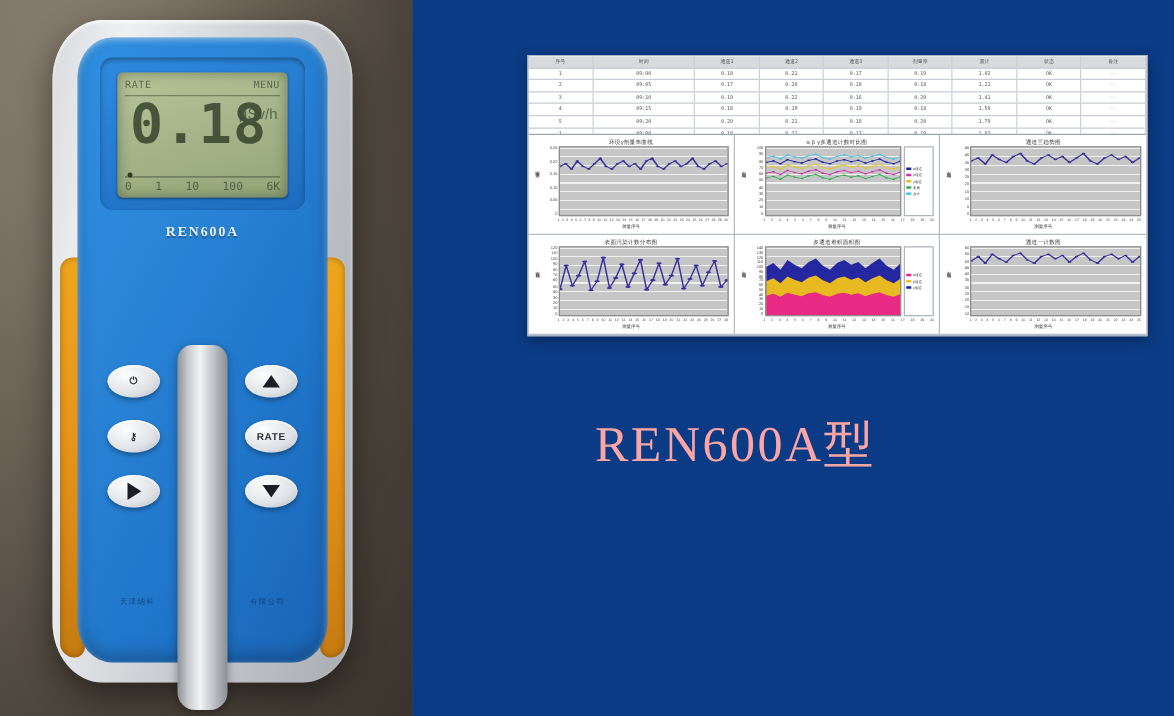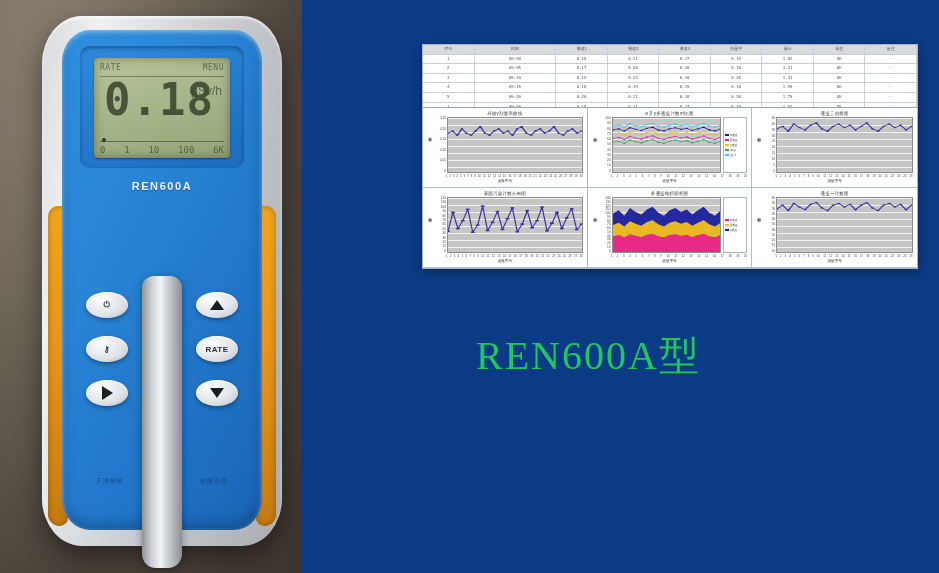--- a/index.html
+++ b/index.html
@@ -6,21 +6,21 @@
   body{
     width:939px;height:573px;overflow:hidden;
     background:#0c3b85;
     font-family:"Liberation Sans", sans-serif;
     position:relative;
   }
   #stage{position:absolute;inset:0;background:#0c3b85;}
 
   
   .photo{
-    position:absolute;left:0px;top:0px;width:302px;height:573px;
+    position:absolute;left:0px;top:0px;width:330px;height:573px;
     background:
       radial-gradient(ellipse at 30% 20%, #8b7f6e 0%, #6e6355 45%, #4a4239 100%);
     overflow:hidden;
   }
   .photo:before{ 
     content:"";position:absolute;inset:0;
     background:linear-gradient(115deg, rgba(255,255,255,.10), rgba(0,0,0,.22) 60%);
   }
   
   .device{
@@ -80,20 +80,21 @@
   .lcd-bar:before{content:"";position:absolute;left:2px;top:-3px;width:4px;height:4px;border-radius:50%;background:#2d3a26;}
   .lcd-scale{
     position:absolute;left:6px;right:6px;bottom:2px;height:12px;
     display:flex;justify-content:space-between;align-items:center;
     font-size:9px;font-family:"DejaVu Sans Mono", monospace;opacity:.75;
   }
   
   .label-block{
     position:absolute;left:0;right:0;top:150px;text-align:center;color:#e9f2fb;
     text-shadow:0 1px 1px rgba(0,0,0,.35);
+    font-family:Liberation Serif, serif;
   }
   .label-model{font-size:11px;letter-spacing:1.6px;font-weight:700;}
   .label-sub{font-size:9px;letter-spacing:.6px;margin-top:2px;opacity:.95;}
   
   .handle{
     position:absolute;left:50%;transform:translateX(-50%);
     top:246px;width:40px;height:292px;border-radius:12px 12px 14px 14px;
     background:linear-gradient(90deg,#8e9297 0%,#c9ccd0 22%,#f2f3f5 46%,#c2c5c9 70%,#8b8f94 100%);
     box-shadow:0 2px 8px rgba(0,0,0,.35);
   }
@@ -160,21 +161,21 @@
   .legend div{display:flex;align-items:center;gap:1px;font-size:2.8px;color:#333;}
   .legend i{width:4px;height:2px;display:inline-block;}
   .xticks{display:flex;justify-content:space-between;padding:1px 0 0 19px;}
   .xticks b{font-size:2.8px;font-weight:400;color:#444;}
   .xlabel{font-size:3.6px;text-align:center;color:#333;margin-top:1px;}
 
   
   .title1{
     position:absolute;left:476px;top:328px;width:440px;
     font-family:"Liberation Serif", serif;
-    font-size:40px;color:#22c55e;letter-spacing:2px;white-space:nowrap;
+    font-size:40px;color:#fca5a5;letter-spacing:2px;white-space:nowrap;
   }
   .title2{
     position:absolute;left:330px;top:418px;width:608px;
     font-family:"Liberation Serif", serif;
     font-size:40px;color:#ffffff;letter-spacing:3px;white-space:nowrap;
   }
 </style>
 </head>
 <body>
 

